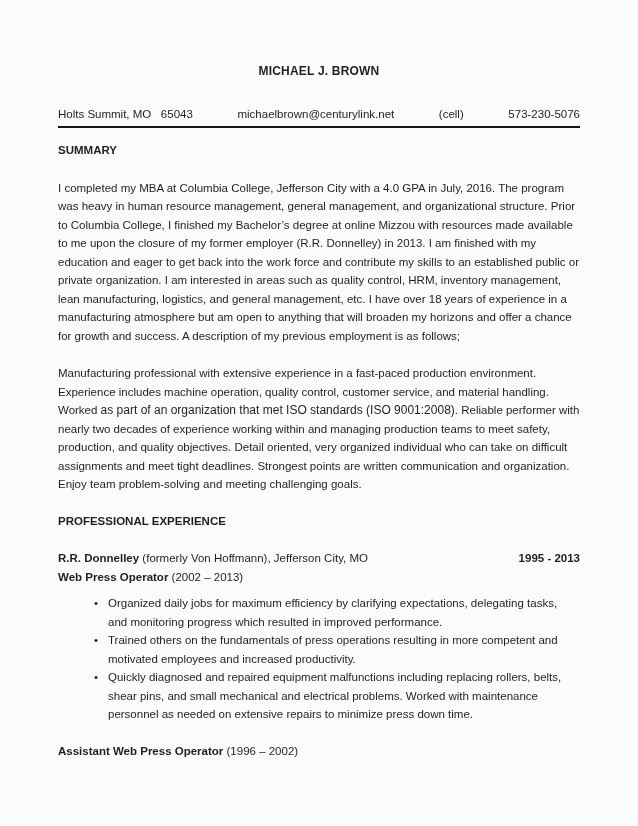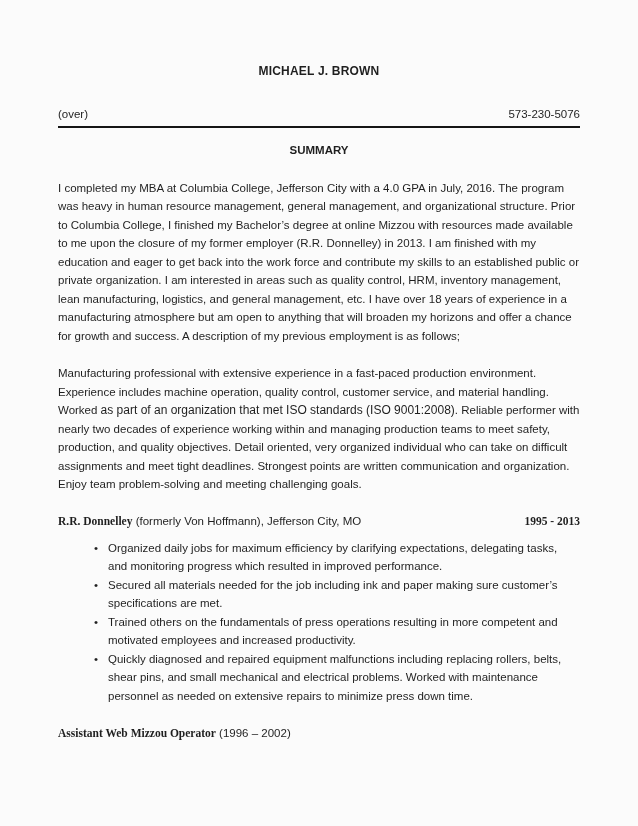--- a/index.html
+++ b/index.html
@@ -32,36 +32,35 @@
     align-items: baseline;
     margin-top: 24px;
     white-space: pre;
   }
   .header-rule {
     border: none;
     border-bottom: 2px solid #151515;
     margin-top: 3px;
   }
   .section-heading {
-    text-align: center;
     font-weight: bold;
     font-size: 11.5px;
     margin-top: 13px;
   }
   .subtitle { margin-top: 1px; }
   .para { margin-top: 19px; }
   .small-inline { font-size: 12px; }
   .exp-heading { margin-top: 18.5px; }
   .company-row {
     display: flex;
     justify-content: space-between;
     align-items: baseline;
     margin-top: 18.5px;
   }
-  .bold { font-weight: bold; font-family: Liberation Serif, serif; }
+  .bold { font-weight: bold; }
   .role-line { }
   .role-line.second { margin-top: 18.5px; }
   ul.bullets {
     list-style: none;
     margin: 8px;
   }
   ul.bullets li {
     position: relative;
     padding-left: 42px;
   }
@@ -73,42 +72,45 @@
   }
 </style>
 </head>
 <body>
 
 <div class="page">
 
   <div class="name">MICHAEL J. BROWN</div>
 
   <div class="contact-row">
-    <span>(over)</span>
+    <span>Holts Summit, MO   65043</span>
+    <span>michaelbrown@centurylink.net</span>
+    <span>(cell)</span>
     <span>573-230-5076</span>
   </div>
 
   <hr class="header-rule">
 
   <div class="section-heading">SUMMARY</div>
 
 
   <p class="para">I completed my MBA at Columbia College, Jefferson City with a 4.0 GPA in July, 2016. The program was heavy in human resource management, general management, and organizational structure. Prior to Columbia College, I finished my Bachelor’s degree at online Mizzou with resources made available to me upon the closure of my former employer (R.R. Donnelley) in 2013. I am finished with my education and eager to get back into the work force and contribute my skills to an established public or private organization. I am interested in areas such as quality control, HRM, inventory management, lean manufacturing, logistics, and general management, etc. I have over 18 years of experience in a manufacturing atmosphere but am open to anything that will broaden my horizons and offer a chance for growth and success. A description of my previous employment is as follows;</p>
 
   <p class="para"><span>Manufacturing professional with extensive experience in a fast-paced production environment. Experience includes machine operation, quality control, customer service, and material handling. Worked </span><span class="small-inline">as part of an organization that met ISO standards (ISO 9001:2008)</span><span>. Reliable performer with nearly two decades of experience working within and managing production teams to meet safety, production, and quality objectives.  Detail oriented, very organized individual who can take on difficult assignments and meet tight deadlines. Strongest points are written communication and organization.  Enjoy team problem-solving and meeting challenging goals.</span></p>
 
+  <div class="section-heading exp-heading">PROFESSIONAL EXPERIENCE</div>
 
   <div class="company-row">
     <span><span class="bold">R.R. Donnelley</span><span> (formerly Von Hoffmann), Jefferson City, MO</span></span>
     <span class="bold">1995 - 2013</span>
   </div>
 
+  <div class="role-line"><span class="bold">Web Press Operator</span><span> (2002 – 2013)</span></div>
 
   <ul class="bullets">
     <li>Organized daily jobs for maximum efficiency by clarifying expectations, delegating tasks, and monitoring progress which resulted in improved performance.</li>
-    <li>Secured all materials needed for the job including ink and paper making sure customer’s specifications are met.</li>
     <li>Trained others on the fundamentals of press operations resulting in more competent and motivated employees and increased productivity.</li>
     <li>Quickly diagnosed and repaired equipment malfunctions including replacing rollers, belts, shear pins, and small mechanical and electrical problems. Worked with maintenance personnel as needed on extensive repairs to minimize press down time.</li>
   </ul>
 
-  <div class="role-line second"><span class="bold">Assistant Web Mizzou Operator</span><span> (1996 – 2002)</span></div>
+  <div class="role-line second"><span class="bold">Assistant Web Press Operator</span><span> (1996 – 2002)</span></div>
 
 </div>
 
 </body></html>

